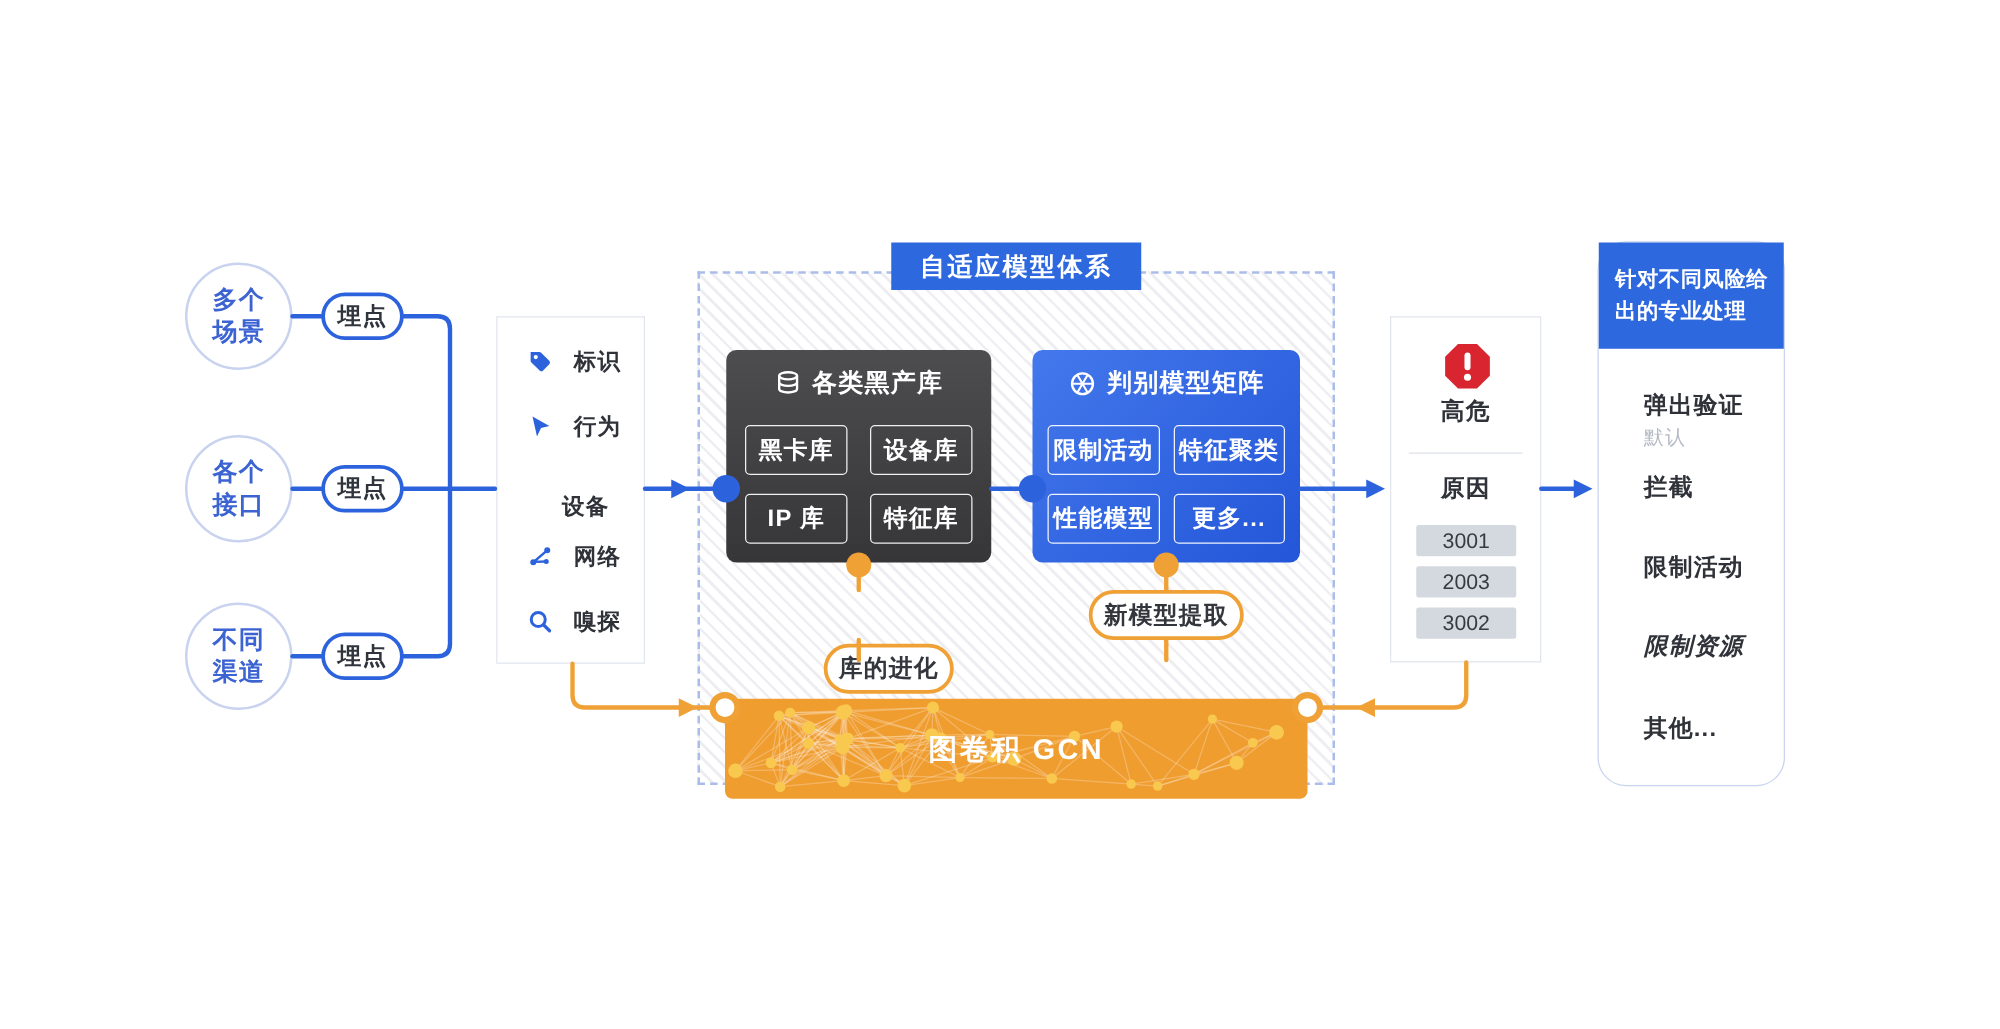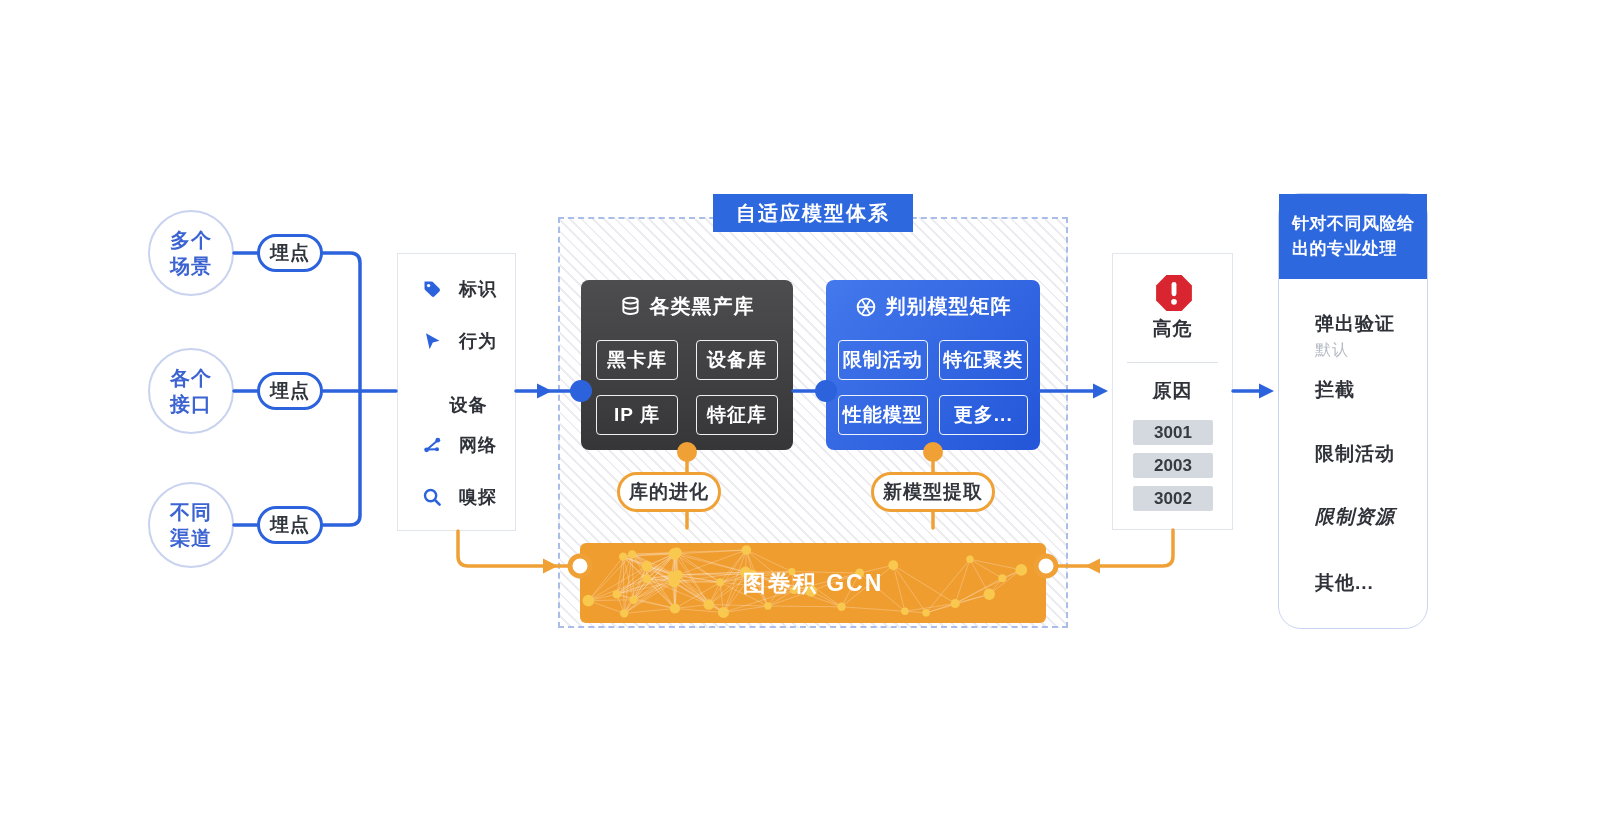--- a/index.html
+++ b/index.html
@@ -29,29 +29,29 @@
   #model-matrix-box{left:826px;width:214px;background:linear-gradient(135deg,#4478ec,#2356d8);}
   .box-title{display:flex;align-items:center;justify-content:center;gap:9px;margin-top:13px;
     color:#fff;font-size:20px;font-weight:700;letter-spacing:1px;}
   .box-grid{display:grid;grid-template-columns:1fr 1fr;column-gap:18px;row-gap:15px;margin:20px 15px 0;}
   .box-grid .cell{height:40px;border:1.5px solid rgba(255,255,255,.92);border-radius:4px;
     display:flex;align-items:center;justify-content:center;color:#fff;font-size:19px;font-weight:700;
     letter-spacing:1px;box-sizing:border-box;}
   .o-pill{position:absolute;top:472px;height:40px;border:3px solid #f0a136;border-radius:21px;
     background:#fff;display:flex;align-items:center;justify-content:center;color:#33373d;
     font-size:19px;font-weight:700;box-sizing:border-box;letter-spacing:1px;}
-  #gcn-bar{position:absolute;left:580px;top:543px;width:466px;height:80px;border-radius:6px;
+  #gcn-bar{position:absolute;left:580px;top:559px;width:466px;height:80px;border-radius:6px;
     background:#f09d30;overflow:hidden;}
   #gcn-bar .gcn-label{position:absolute;inset:0;display:flex;align-items:center;justify-content:center;
     color:#fff;font-size:23px;font-weight:700;letter-spacing:2px;z-index:2;}
   
   #risk-box{left:1112px;top:253px;width:121px;height:277px;}
   #risk-box .ctr{position:absolute;left:0;width:100%;text-align:center;}
   .risk-chip{position:absolute;left:20px;width:80px;height:25px;background:#d3d9de;border-radius:2px;
-    display:flex;align-items:center;justify-content:center;font-size:17px;color:#363b42;font-weight:bold;}
+    display:flex;align-items:center;justify-content:center;font-size:17px;color:#363b42;}
   
   #action-panel{left:1278px;top:193px;width:150px;height:436px;border-color:#c9d4f0;border-radius:23px;}
   #action-header{position:absolute;left:0;top:0;width:100%;height:85px;background:#2e68df;box-sizing:border-box;
     padding:17px 12px 0 13px;color:#fff;font-size:17px;font-weight:700;line-height:25px;letter-spacing:.5px;}
   .action-item{position:absolute;left:36px;font-size:19px;color:#2f3238;font-weight:600;letter-spacing:1px;}
   .action-note{position:absolute;left:36px;font-size:16px;color:#b5bbc4;letter-spacing:1px;}
   svg.overlay{position:absolute;left:0;top:0;pointer-events:none;}
 </style>
 </head>
 <body>
@@ -142,21 +142,21 @@
       <span>判别模型矩阵</span>
     </div>
     <div class="box-grid" style="column-gap:11px;margin:20px 12px 0;">
       <div class="cell">限制活动</div>
       <div class="cell">特征聚类</div>
       <div class="cell">性能模型</div>
       <div class="cell">更多...</div>
     </div>
   </div>
 
-  <div class="o-pill" style="left:617px;width:104px;">库的进化</div>
+  <div class="o-pill" style="left:659px;width:104px;margin-top:43px;">库的进化</div>
   <div class="o-pill" style="left:871px;width:124px;">新模型提取</div>
 
   <div id="gcn-bar">
     <svg id="gcn-pattern" class="overlay" width="466" height="80">
         <line x1="8.341621018173928" y1="57.62325059232454" x2="53.67061497162591" y2="56.777236248728464" stroke="rgba(255,255,255,0.25)" stroke-width="1"></line>
         <line x1="8.341621018173928" y1="57.62325059232454" x2="66.83046070059318" y2="23.159119224715567" stroke="rgba(255,255,255,0.25)" stroke-width="1"></line>
         <line x1="8.341621018173928" y1="57.62325059232454" x2="43.18477069921082" y2="13.62221695837668" stroke="rgba(255,255,255,0.25)" stroke-width="1"></line>
         <line x1="8.341621018173928" y1="57.62325059232454" x2="66.78187856114556" y2="35.773872106230755" stroke="rgba(255,255,255,0.25)" stroke-width="1"></line>
         <line x1="8.341621018173928" y1="57.62325059232454" x2="52.12649385357578" y2="11.135087553940288" stroke="rgba(255,255,255,0.25)" stroke-width="1"></line>
         <line x1="8.341621018173928" y1="57.62325059232454" x2="36.85403008146865" y2="51.28551864125091" stroke="rgba(255,255,255,0.25)" stroke-width="1"></line>

